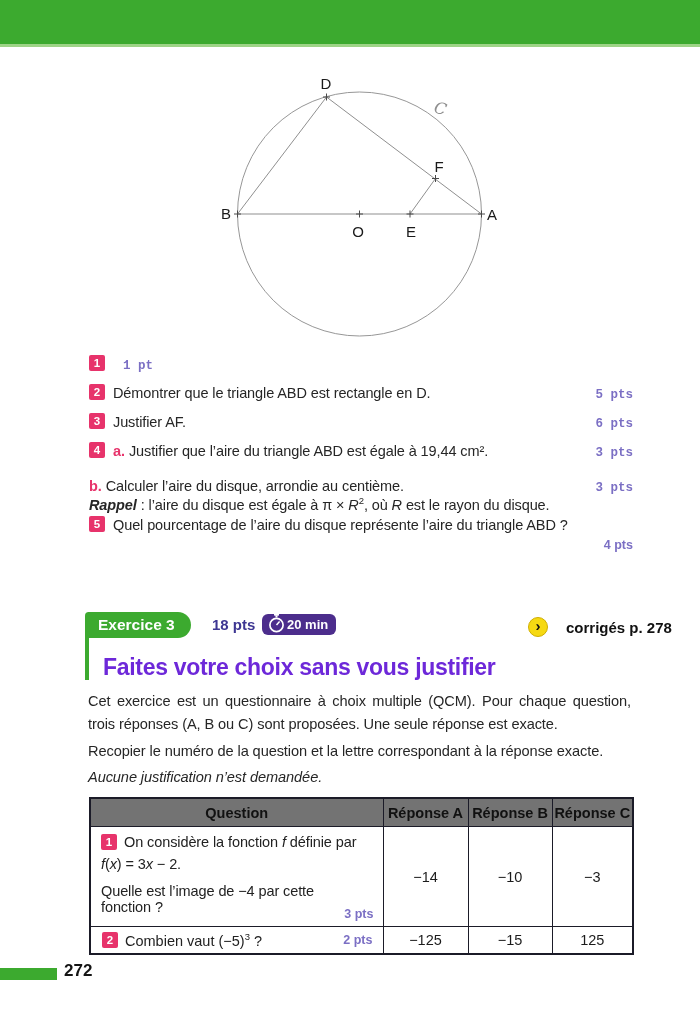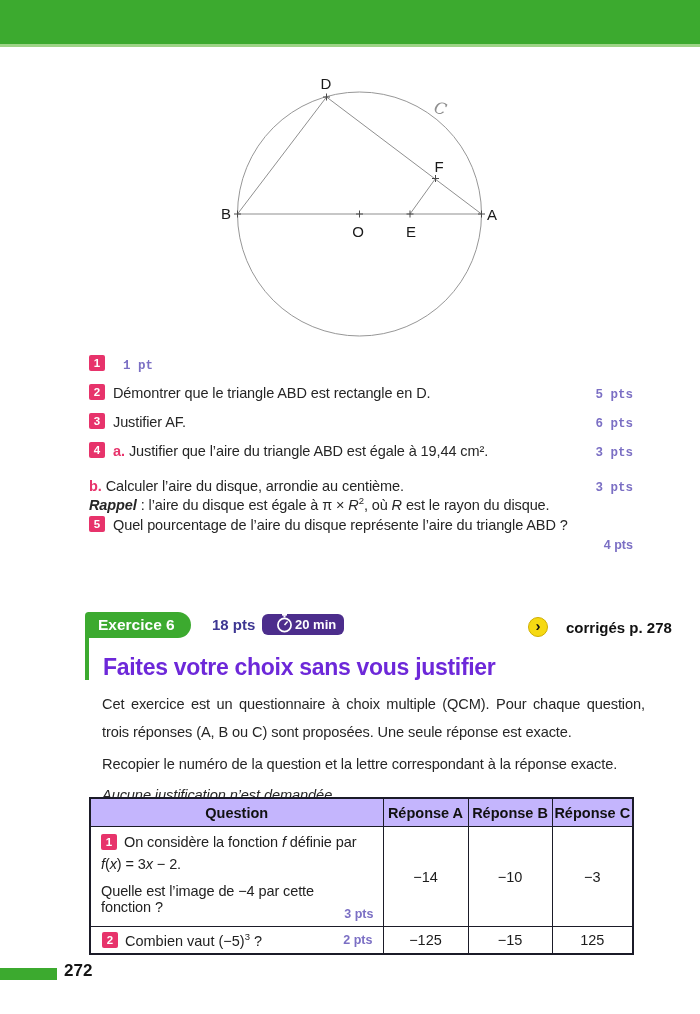--- a/index.html
+++ b/index.html
@@ -28,40 +28,40 @@
   .mvar{font-style:italic;}
   sup{font-size:9.5px;}
 
   
   .ex-accent{position:absolute;left:85px;top:616px;width:4px;height:64px;background:#3caa2f;}
   .ex-badge{position:absolute;left:85px;top:612px;height:26px;line-height:26px;background:#3caa2f;
             color:#fff;font-weight:bold;font-size:15.5px;padding:0 16px 0 13px;
             border-radius:4px 14px 14px 0;}
   .ex-pts{position:absolute;left:212px;top:616px;font-weight:bold;font-size:15px;color:#3d3692;}
   .timer-chip{position:absolute;left:262px;top:614px;height:21px;background:#4c2d8c;border-radius:6px;
-              display:flex;align-items:center;padding:0 8px 0 14px;color:#fff;font-weight:bold;font-size:13px;}
+              display:flex;align-items:center;padding:0 8px 0 6px;color:#fff;font-weight:bold;font-size:13px;}
   .timer-chip svg{margin-right:2px;margin-top:-3px;}
   .corrige{position:absolute;left:528px;top:617px;display:flex;align-items:center;cursor:pointer;}
   .corrige-circle{width:18px;height:18px;border-radius:50%;background:#f6d912;border:1px solid #cfae00;
                   color:#111;font-weight:bold;font-size:15px;line-height:16px;text-align:center;}
   .corrige-text{margin-left:18px;font-weight:bold;font-size:15px;color:#111;}
   .ex-title{position:absolute;left:103px;top:654px;font-size:23px;font-weight:bold;color:#6d28d9;
             letter-spacing:-0.3px;}
 
   
-  .intro{position:absolute;left:102px;top:690px;width:543px;font-size:14.6px;line-height:28px;
+  .intro{position:absolute;left:88px;top:690px;width:543px;font-size:14.6px;line-height:23px;
          color:#262626;letter-spacing:-0.1px;}
   .intro p{margin:0 0 3.5px 0;text-align:justify;}
   .intro p.it{font-style:italic;text-align:left;}
 
   
   .qcm{position:absolute;left:89px;top:797px;border-collapse:collapse;table-layout:fixed;}
   .qcm th,.qcm td{border:1.5px solid #1b1b28;}
   .qcm{border:2.5px solid #1b1b28;}
-  .qcm th{background:#c4b5fd;font-size:14.5px;font-weight:bold;height:25px;color:#111;}
+  .qcm th{background:#737373;font-size:14.5px;font-weight:bold;height:25px;color:#111;}
   .qcm td{font-size:14.5px;vertical-align:middle;}
   .cell-q{padding:7px 9px 5px 10px;position:relative;vertical-align:top;}
   .tq-line{margin-bottom:6px;letter-spacing:-0.1px;}
   .tq-line1{display:flex;align-items:flex-start;}
   .tq-line1 .q-badge{margin-right:7px;}
   .tq-gap{margin-bottom:11px;}
   .tq-pts{position:absolute;right:9px;bottom:5px;color:#7b6fc4;font-weight:bold;font-size:12.5px;}
   .cell-ans{text-align:center;font-size:15px;color:#1c1c1c;}
   .row2-q{display:flex;align-items:center;padding:3px 9px 3px 10px;}
   .row2-q .q-badge{margin-right:7px;}
@@ -140,21 +140,21 @@
     </div>
 
     <div class="q-row r7">
       <span class="q-badge">5</span>
       <span class="q-body">Quel pourcentage de l’aire du disque représente l’aire du triangle ABD ?</span>
     </div>
     <div class="pts-row">4 pts</div>
   </div>
 
   <div class="ex-accent"></div>
-  <div class="ex-badge">Exercice 6</div>
+  <div class="ex-badge">Exercice 3</div>
   <div class="ex-pts">18 pts</div>
   <div class="timer-chip">
     <svg width="17" height="24" viewBox="0 0 17 24">
       <rect x="6" y="2.2" width="5" height="2.6" rx="0.8" fill="#ffffff"></rect>
       <rect x="7.5" y="4.5" width="2" height="2" fill="#ffffff"></rect>
       <circle cx="8.5" cy="14" r="6.6" fill="none" stroke="#ffffff" stroke-width="1.7"></circle>
       <line x1="8.5" y1="14" x2="11.6" y2="10.5" stroke="#ffffff" stroke-width="1.5"></line>
     </svg>
     <span>20 min</span>
   </div>

